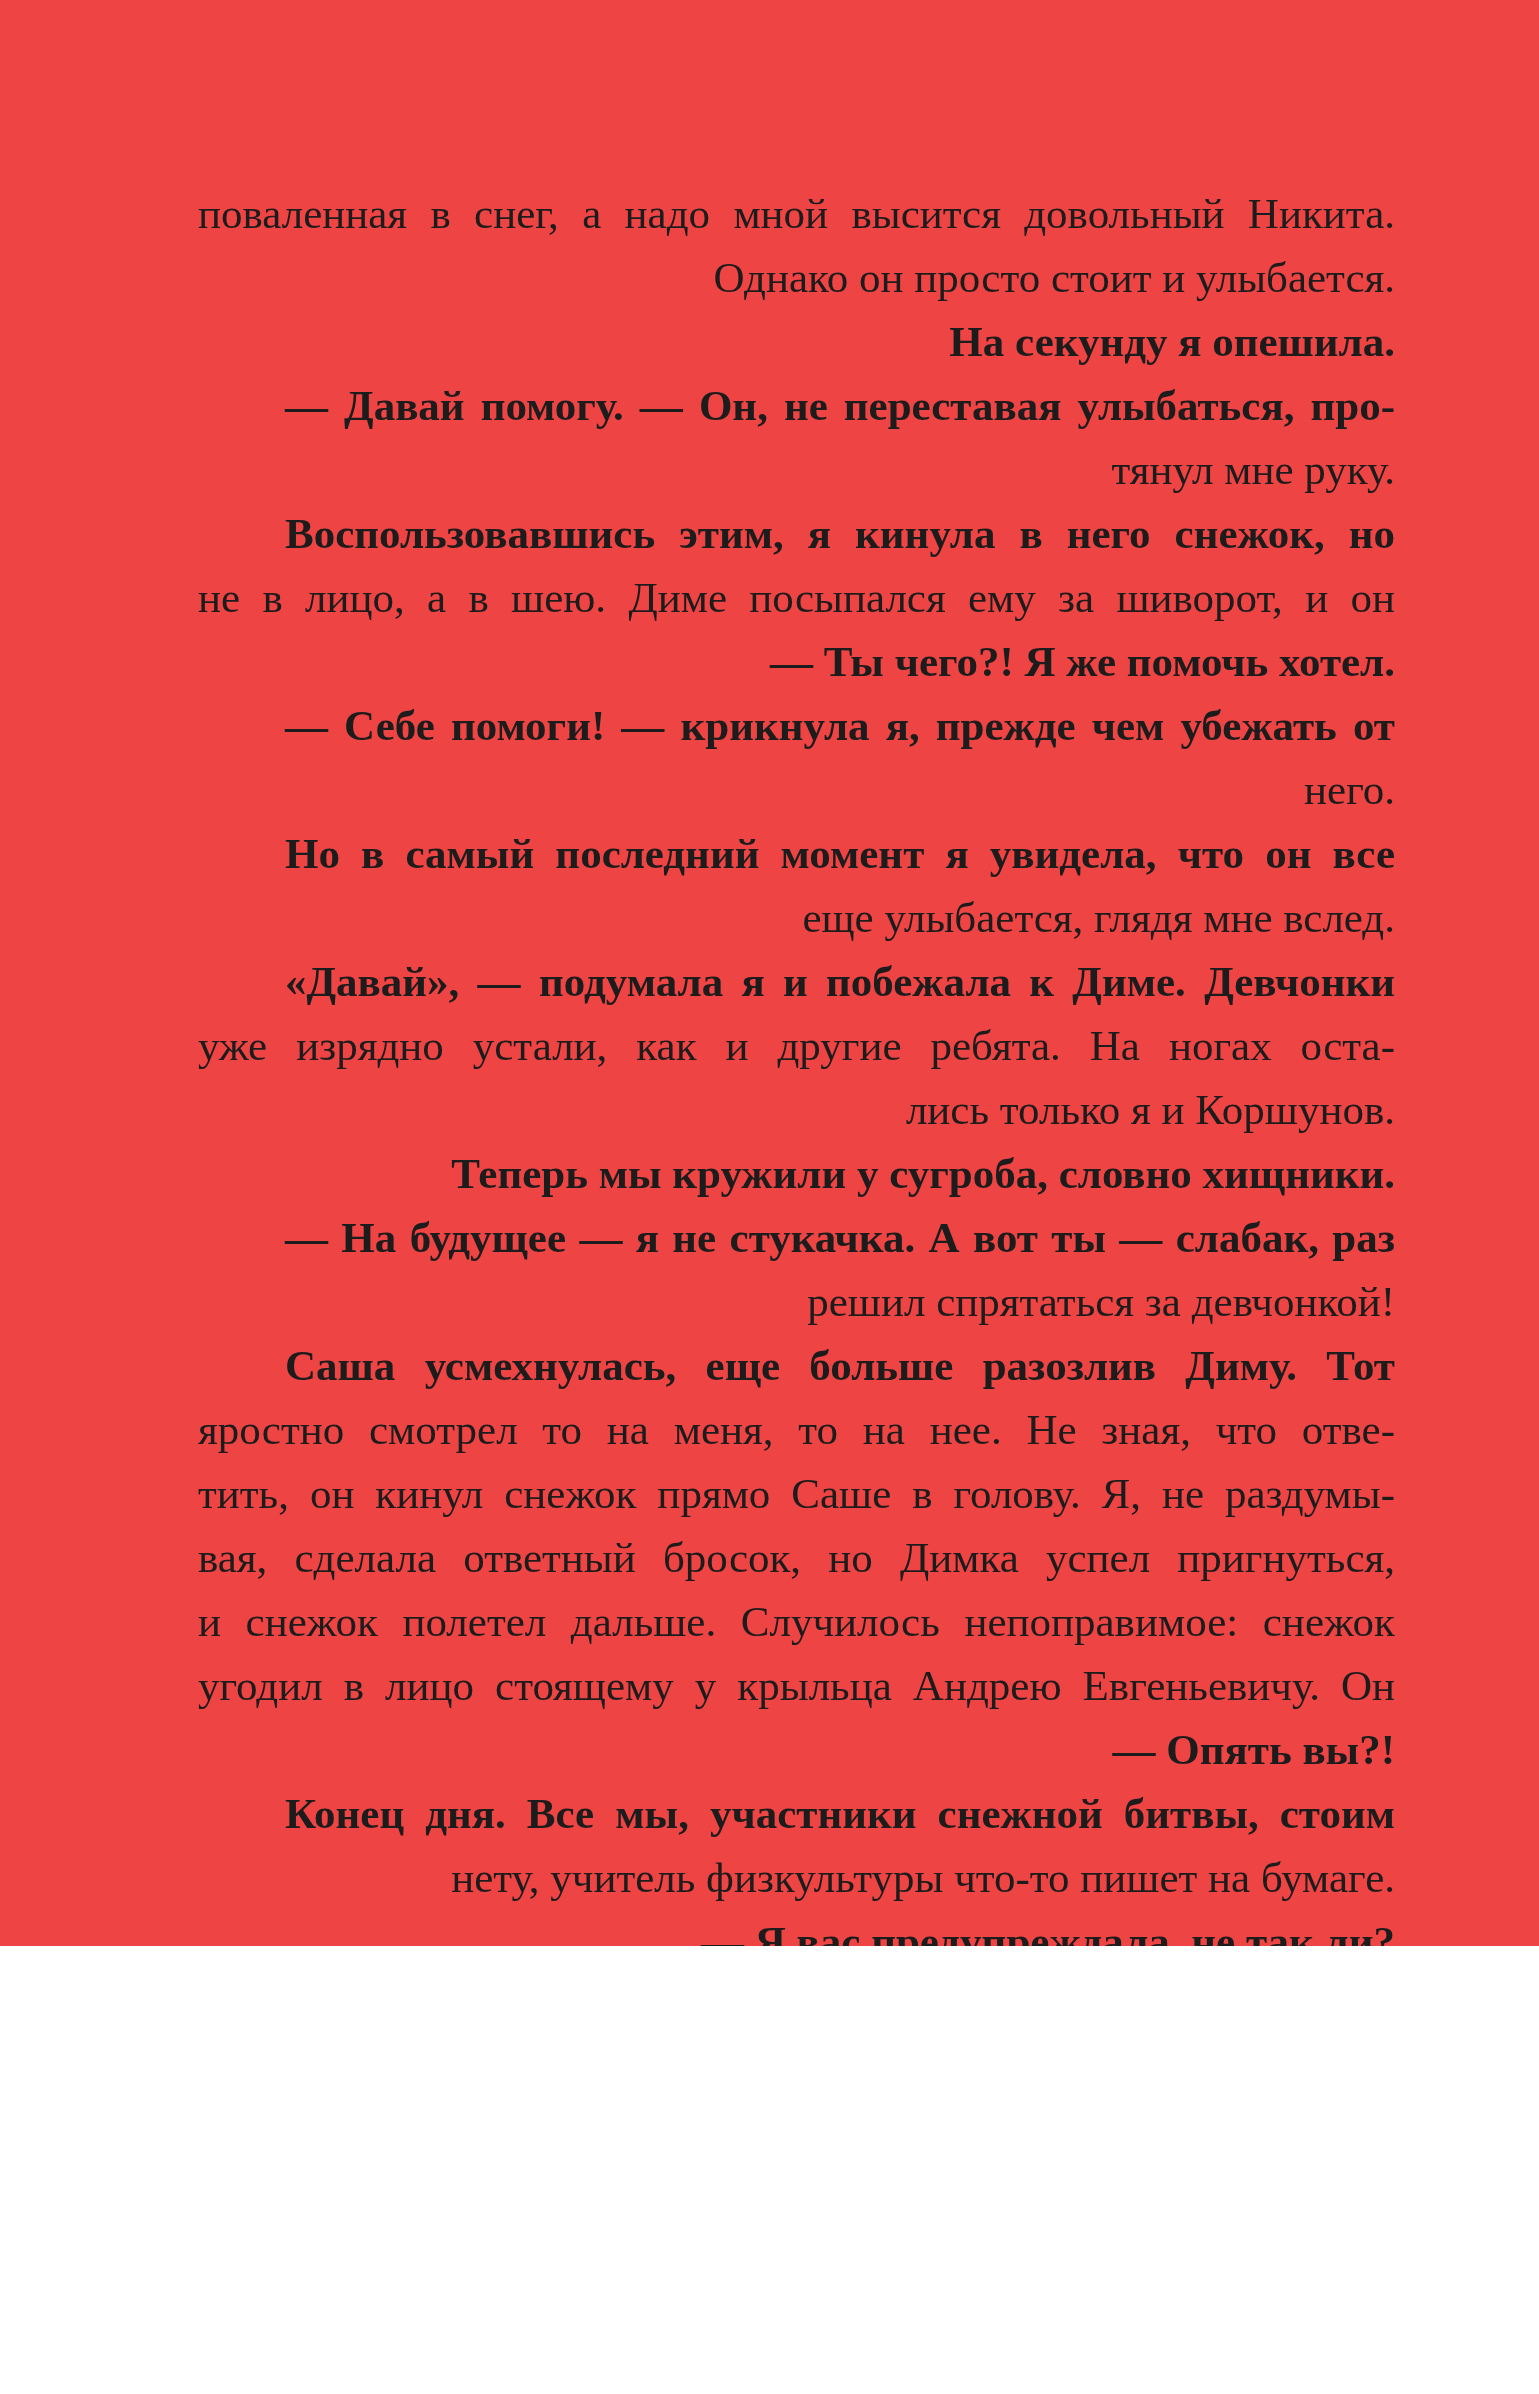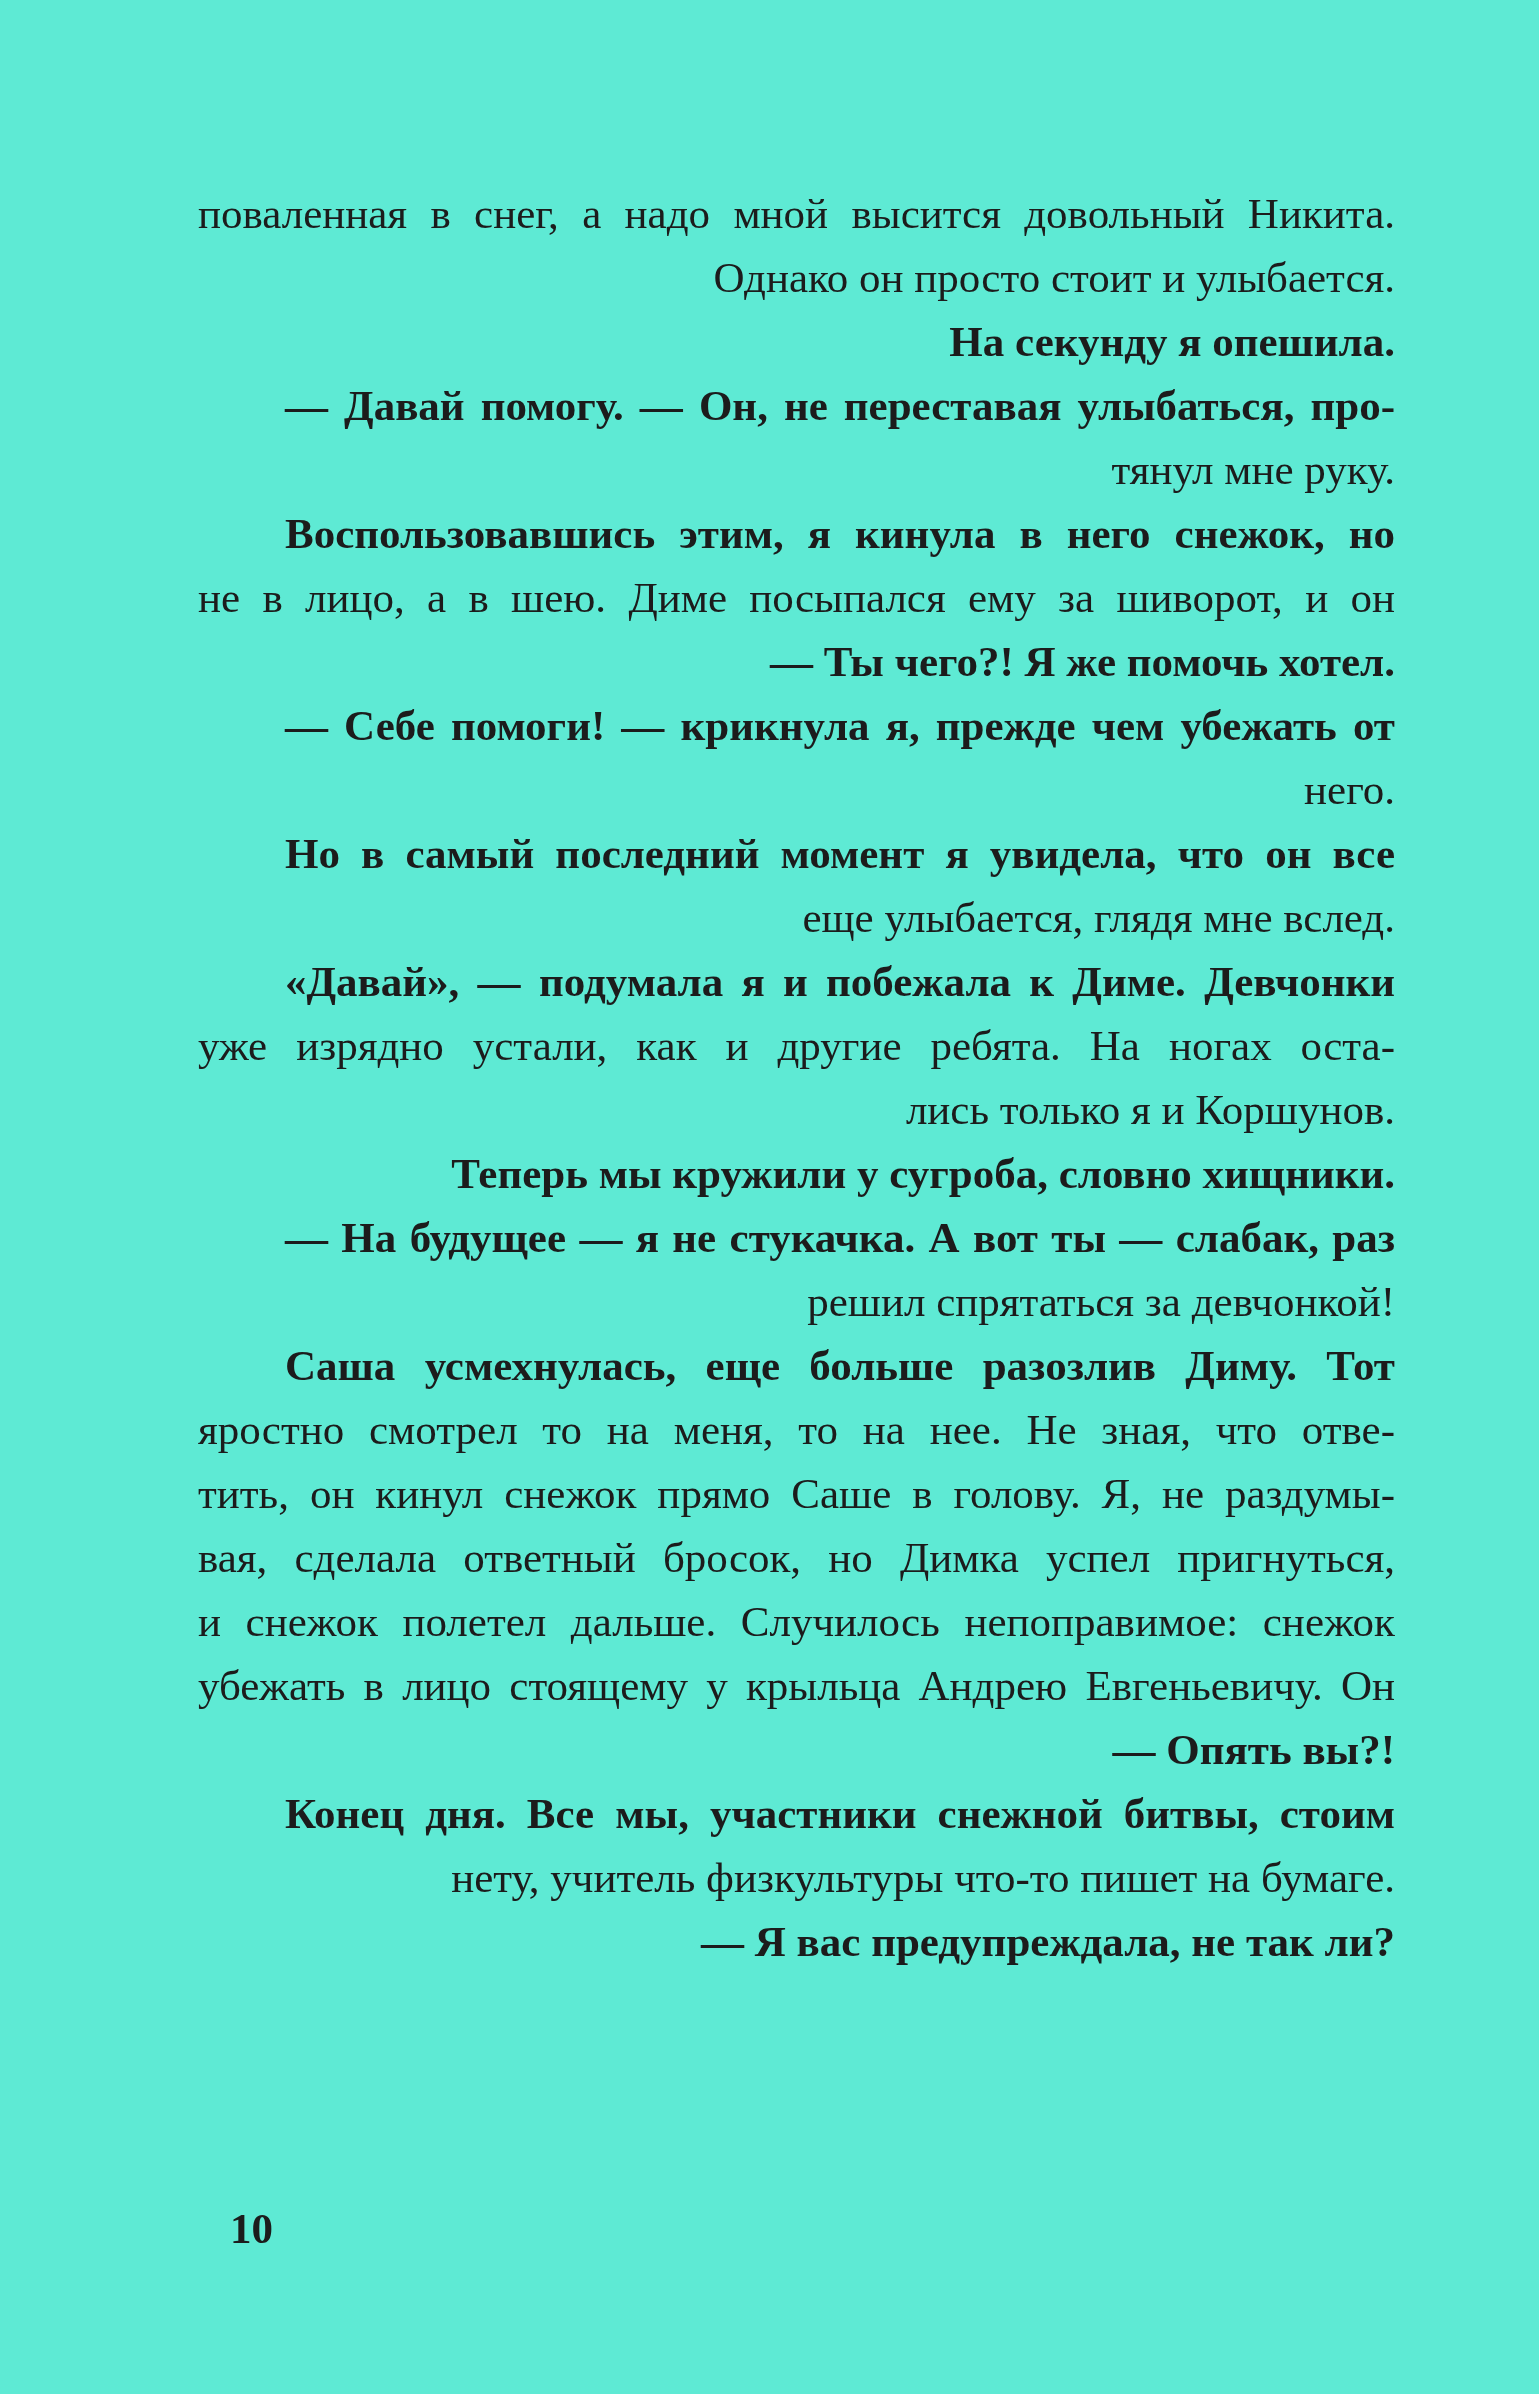--- a/index.html
+++ b/index.html
@@ -3,22 +3,22 @@
 <meta charset="utf-8">
 <style>
   html, body {
     margin: 0;
     padding: 0;
     background: #ffffff;
   }
   .page {
     position: relative;
     width: 1539px;
-    height: 2394px;
-    background: #5eead4;
+    height: 1946px;
+    background: #ef4444;
     overflow: hidden;
     font-family: "Liberation Serif", "DejaVu Serif", serif;
     color: #1c1c1c;
   }
   .text-block {
     position: absolute;
     left: 198px;
     top: 182px;
     width: 1197px;
     font-size: 43px;
@@ -71,21 +71,21 @@
       <div class="line justify">уже изрядно устали, как и другие ребята. На ногах оста-</div>
       <div class="line">лись только я и Коршунов.</div>
       <div class="line indent">Теперь мы кружили у сугроба, словно хищники.</div>
       <div class="line indent justify">— На будущее — я не стукачка. А вот ты — слабак, раз</div>
       <div class="line">решил спрятаться за девчонкой!</div>
       <div class="line indent justify">Саша усмехнулась, еще больше разозлив Диму. Тот</div>
       <div class="line justify">яростно смотрел то на меня, то на нее. Не зная, что отве-</div>
       <div class="line justify">тить, он кинул снежок прямо Саше в голову. Я, не раздумы-</div>
       <div class="line justify">вая, сделала ответный бросок, но Димка успел пригнуться,</div>
       <div class="line justify">и снежок полетел дальше. Случилось непоправимое: снежок</div>
-      <div class="line justify">убежать в лицо стоящему у крыльца Андрею Евгеньевичу. Он</div>
+      <div class="line justify">угодил в лицо стоящему у крыльца Андрею Евгеньевичу. Он</div>
       <div class="line indent">— Опять вы?!</div>
       <div class="line indent justify">Конец дня. Все мы, участники снежной битвы, стоим</div>
       <div class="line">нету, учитель физкультуры что-то пишет на бумаге.</div>
       <div class="line indent">— Я вас предупреждала, не так ли?</div>
     </main>
   <div class="page-number">10</div>
 </div>
 
 
 </body></html>

